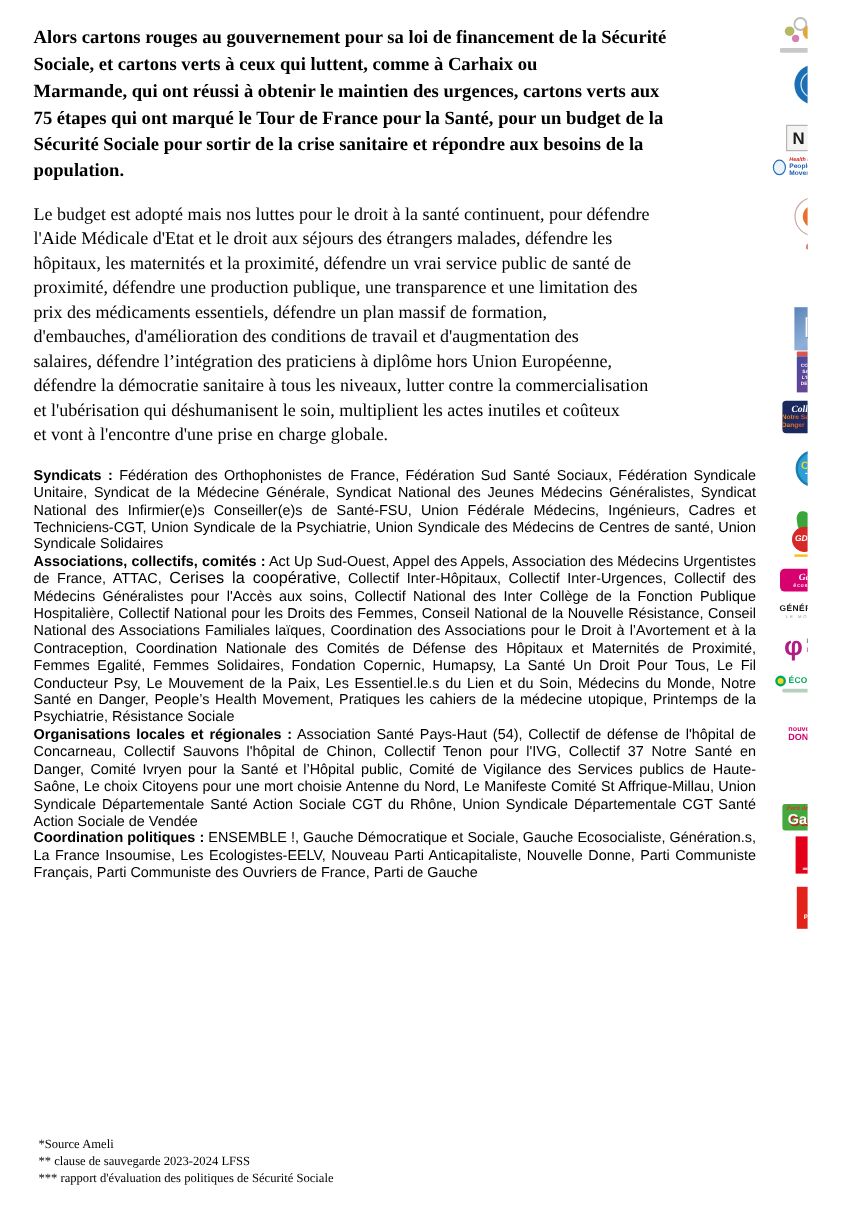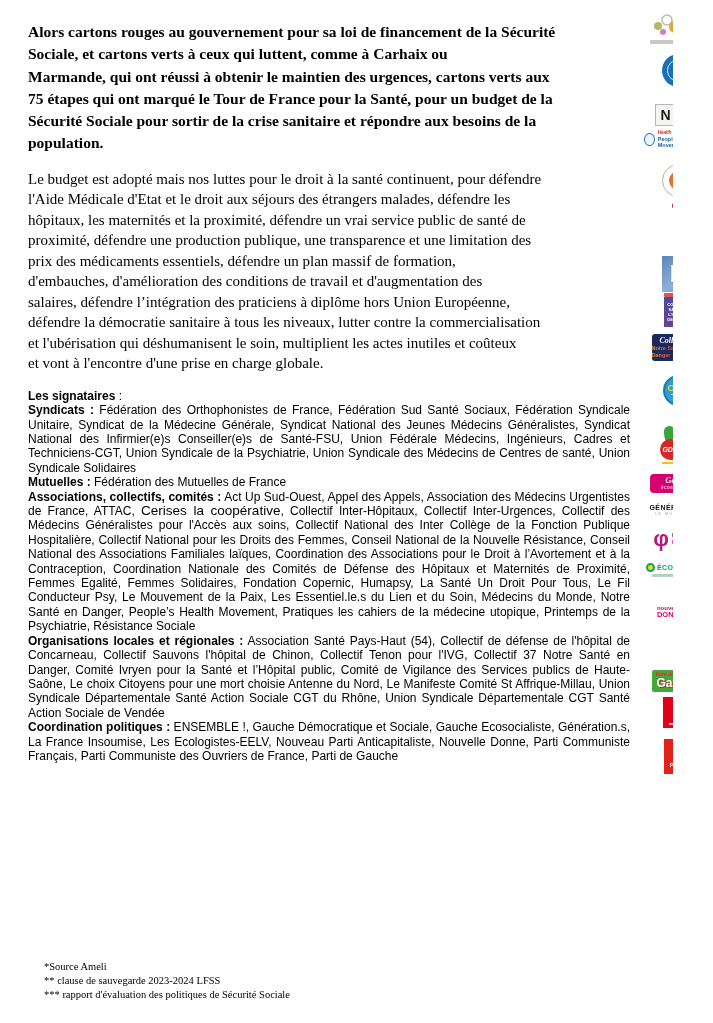--- a/index.html
+++ b/index.html
@@ -7,21 +7,21 @@
         font-family:"Liberation Serif",serif;color:#000;}
   .text-col{position:absolute;left:28px;top:21px;width:604px;}
   .para{white-space:pre-line;margin:0;}
   .para1{font-family:"Liberation Serif",serif;font-weight:bold;font-size:15.5px;line-height:22.3px;margin-bottom:14px;}
   .para2{font-family:"Liberation Serif",serif;font-size:15px;line-height:20.5px;margin-bottom:15px;}
   .sans-block{font-family:"Liberation Sans",sans-serif;font-size:12px;line-height:14.4px;text-align:justify;width:602px;}
   .sans-block p{margin:0;}
   .b{font-weight:bold;}
   .cerises{font-size:13.5px;}
   .footnotes{position:absolute;left:28px;top:944px;font-family:"Liberation Serif",serif;
-             font-size:10.5px;line-height:14px;white-space:pre-line;margin:16px;}
+             font-size:10.5px;line-height:14px;white-space:pre-line;margin:4px;}
 
   
   .rail{position:absolute;left:644px;top:0;width:69px;height:100%;}
   .logo{position:absolute;left:0;width:69px;display:flex;flex-direction:column;align-items:center;
         font-family:"Liberation Sans",sans-serif;}
   .caption-bar{background:#9a9a9a;opacity:.55;border-radius:1px;}
 
   
   .l-circles{top:12px;}
   
@@ -153,25 +153,23 @@
 hôpitaux, les maternités et la proximité, défendre un vrai service public de santé de
 proximité, défendre une production publique, une transparence et une limitation des
 prix des médicaments essentiels, défendre un plan massif de formation,
 d'embauches, d'amélioration des conditions de travail et d'augmentation des
 salaires, défendre l’intégration des praticiens à diplôme hors Union Européenne,
 défendre la démocratie sanitaire à tous les niveaux, lutter contre la commercialisation
 et l'ubérisation qui déshumanisent le soin, multiplient les actes inutiles et coûteux
 et vont à l'encontre d'une prise en charge globale.</p>
 
     <div class="sans-block">
-      <p><span class="b">Les signataires</span><span> :</span></p>
 
       <p><span class="b">Syndicats :</span><span> Fédération des Orthophonistes de France, Fédération Sud Santé Sociaux, Fédération Syndicale Unitaire, Syndicat de la Médecine Générale, Syndicat National des Jeunes Médecins Généralistes, Syndicat National des Infirmier(e)s Conseiller(e)s de Santé-FSU, Union Fédérale Médecins, Ingénieurs, Cadres et Techniciens-CGT, Union Syndicale de la Psychiatrie, Union Syndicale des Médecins de Centres de santé, Union Syndicale Solidaires</span></p>
 
-      <p><span class="b">Mutuelles :</span><span> Fédération des Mutuelles de France</span></p>
 
       <p><span class="b">Associations, collectifs, comités :</span><span> Act Up Sud-Ouest, Appel des Appels, Association des Médecins Urgentistes de France, ATTAC, </span><span class="cerises">Cerises la coopérative</span><span>, Collectif Inter-Hôpitaux, Collectif Inter-Urgences, Collectif des Médecins Généralistes pour l'Accès aux soins, Collectif National des Inter Collège de la Fonction Publique Hospitalière, Collectif National pour les Droits des Femmes, Conseil National de la Nouvelle Résistance, Conseil National des Associations Familiales laïques, Coordination des Associations pour le Droit à l’Avortement et à la Contraception, Coordination Nationale des Comités de Défense des Hôpitaux et Maternités de Proximité, Femmes Egalité, Femmes Solidaires, Fondation Copernic, Humapsy, La Santé Un Droit Pour Tous, Le Fil Conducteur Psy, Le Mouvement de la Paix, Les Essentiel.le.s du Lien et du Soin, Médecins du Monde, Notre Santé en Danger, People’s Health Movement, Pratiques les cahiers de la médecine utopique,  Printemps de la Psychiatrie, Résistance Sociale</span></p>
 
       <p><span class="b">Organisations locales et régionales :</span><span> Association Santé Pays-Haut (54), Collectif de défense de l'hôpital de Concarneau, Collectif Sauvons l'hôpital de Chinon, Collectif Tenon pour l'IVG, Collectif 37 Notre Santé en Danger, Comité Ivryen pour la Santé et l’Hôpital public, Comité de Vigilance des Services publics de Haute-Saône, Le choix Citoyens pour une mort choisie Antenne du Nord, Le Manifeste Comité St Affrique-Millau, Union Syndicale Départementale Santé Action Sociale CGT du Rhône, Union Syndicale Départementale CGT Santé Action Sociale de Vendée</span></p>
 
       <p><span class="b">Coordination politiques :</span><span>  ENSEMBLE !, Gauche Démocratique et Sociale, Gauche Ecosocialiste, Génération.s, La France Insoumise, Les Ecologistes-EELV, Nouveau Parti Anticapitaliste, Nouvelle Donne, Parti Communiste Français, Parti Communiste des Ouvriers de France,  Parti de Gauche</span></p>
     </div>
   </div>
 
   <p class="footnotes">*Source Ameli

